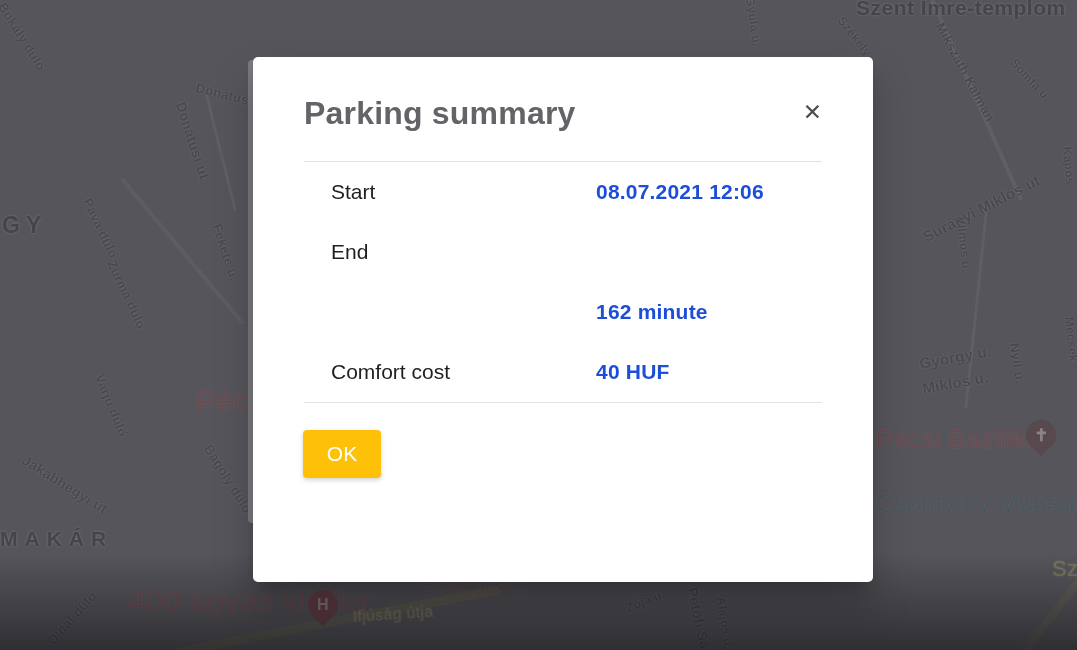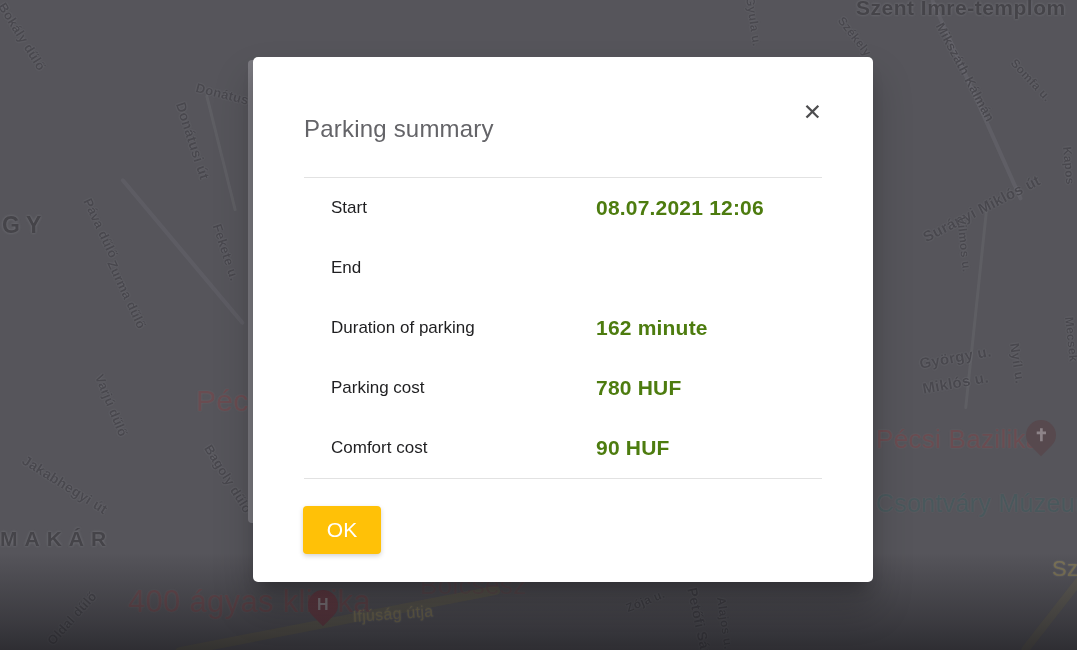--- a/index.html
+++ b/index.html
@@ -44,33 +44,33 @@
   .modal{
     position:absolute;left:253px;top:57px;width:620px;height:525px;
     background:#ffffff;border-radius:5px;z-index:5;box-sizing:border-box;
     box-shadow:0 11px 15px -7px rgba(0,0,0,.25), 0 24px 38px 3px rgba(0,0,0,.18);
   }
   .modal-header{
     display:flex;justify-content:space-between;align-items:flex-start;
     padding:42px 51px 0 51px;
   }
   .modal-title{
-    font-size:24px;font-weight:400;color:#646468;line-height:28px;letter-spacing:.2px;margin-top:16px;
+    font-size:32px;font-weight:700;color:#646468;line-height:28px;letter-spacing:.2px;
   }
   .close-btn{
     background:none;border:none;cursor:pointer;padding:0;margin-top:2px;
     font-size:23px;line-height:22px;color:#4d4d4f;font-weight:400;
   }
   .divider{height:1px;background:#e2e2e2;margin:0 51px;}
   .divider.top{margin-top:34px;}
   .rows{padding:0 51px;}
   .row{height:60px;display:flex;align-items:center;position:relative;}
-  .row-label{font-size:17px;color:#1f1f21;padding-left:27px;}
+  .row-label{font-size:21px;color:#1f1f21;padding-left:27px;}
   .row-value{
-    position:absolute;left:292px;font-size:21px;font-weight:700;color:#4d7c0f;
+    position:absolute;left:292px;font-size:21px;font-weight:700;color:#1d4ed8;
     letter-spacing:.2px;
   }
   .ok-btn{
     margin:27px 0 0 50px;width:78px;height:48px;border:none;border-radius:4px;
     background:#ffc107;color:#ffffff;font-size:21px;font-family:inherit;
     cursor:pointer;box-shadow:0 2px 5px rgba(0,0,0,.18);
   }
 </style>
 </head>
 <body>
@@ -144,29 +144,24 @@
 
   <div class="rows">
     <div class="row">
       <span class="row-label">Start</span>
       <span class="row-value">08.07.2021 12:06</span>
     </div>
     <div class="row">
       <span class="row-label">End</span>
     </div>
     <div class="row">
-      <span class="row-label">Duration of parking</span>
       <span class="row-value">162 minute</span>
     </div>
     <div class="row">
-      <span class="row-label">Parking cost</span>
-      <span class="row-value">780 HUF</span>
-    </div>
-    <div class="row">
       <span class="row-label">Comfort cost</span>
-      <span class="row-value">90 HUF</span>
+      <span class="row-value">40 HUF</span>
     </div>
   </div>
 
   <div class="divider"></div>
 
   <button class="ok-btn">OK</button>
 </div>
 
 </body></html>

